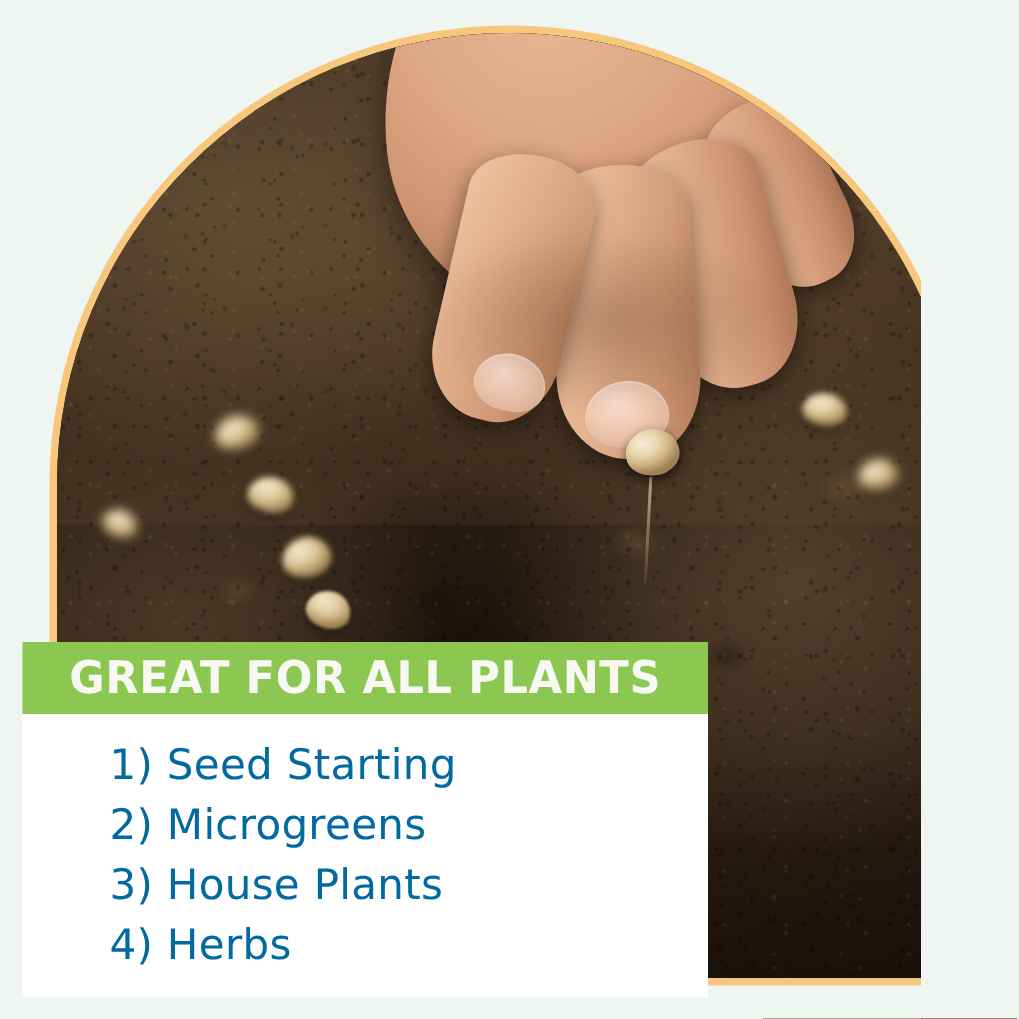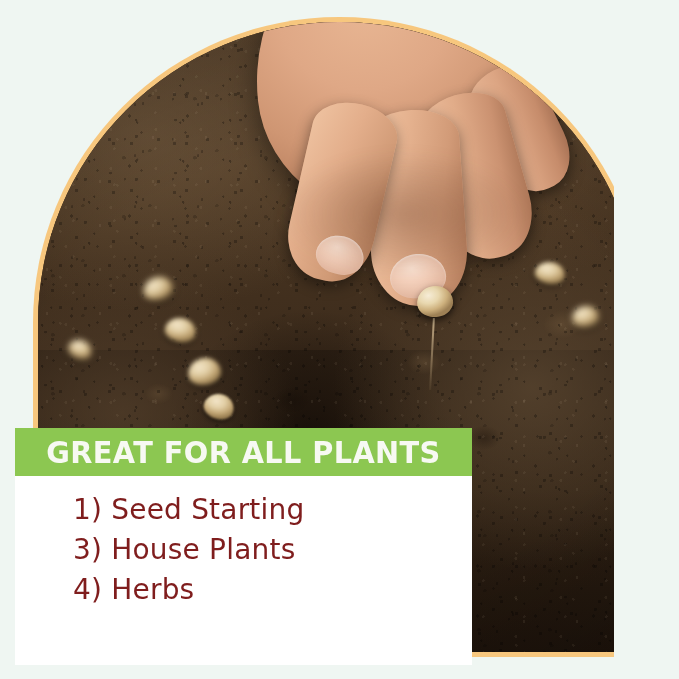--- a/index.html
+++ b/index.html
@@ -264,21 +264,21 @@
     left: 15px;
     top: 476px;
     width: 457px;
     height: 189px;
     background: #ffffff;
     z-index: 19;
     padding: 14px 0 0 58px;
     box-sizing: border-box;
   }
   .list-item {
-    color: #7f1d1d;
+    color: #0369a1;
     font-family: "DejaVu Sans", sans-serif;
     font-size: 28px;
     font-weight: normal;
     line-height: 40px;
     letter-spacing: 0.2px;
     white-space: nowrap;
   }
 </style>
 </head>
 <body>
@@ -316,17 +316,18 @@
 
     <div class="seed-held"></div>
   </div>
 
   <div class="banner">
     <div class="banner-title">GREAT FOR ALL PLANTS</div>
   </div>
 
   <div class="list-card">
     <div class="list-item">1) Seed Starting</div>
+    <div class="list-item">2) Microgreens</div>
     <div class="list-item">3) House Plants</div>
     <div class="list-item">4) Herbs</div>
   </div>
 
 </div>
 
 </body></html>

